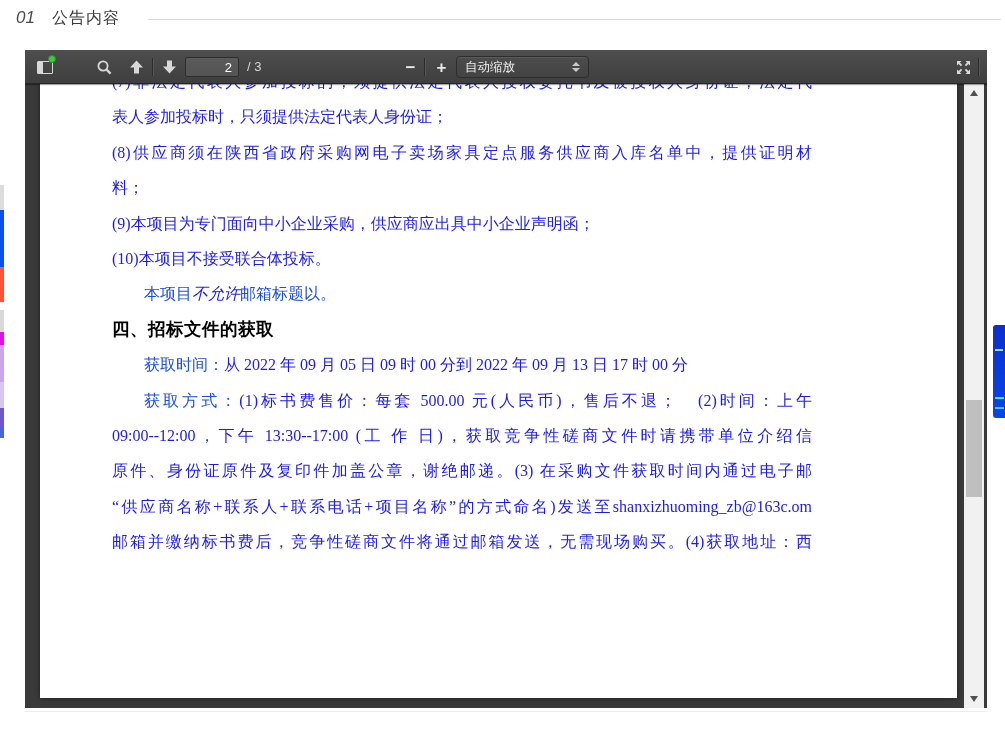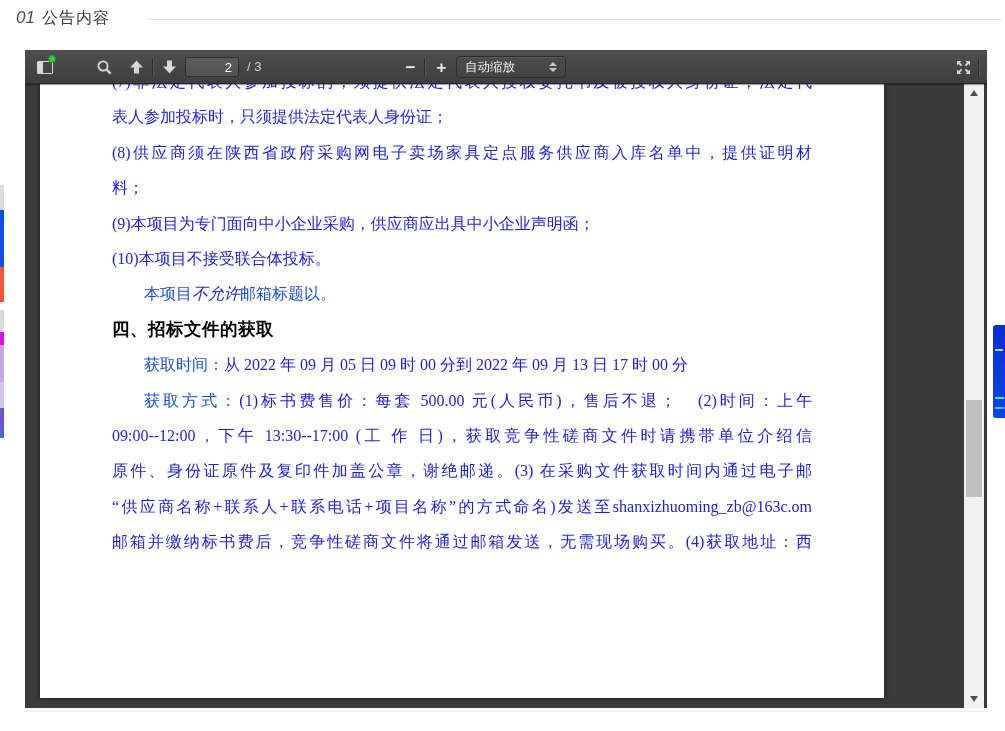--- a/index.html
+++ b/index.html
@@ -4,21 +4,21 @@
 <style>
   * { margin:0; padding:0; box-sizing:border-box; }
   html,body { width:1005px; height:731px; background:#fff; overflow:hidden;
               font-family:"Liberation Sans", sans-serif; position:relative; }
 
   
   .edge-strip { position:absolute; left:0; top:0; width:4px; height:731px; }
   .edge-seg { position:absolute; left:0; width:4px; }
 
   
-  .hdr { position:absolute; left:16px; top:8px; display:flex; align-items:baseline; gap:7px;
+  .hdr { position:absolute; left:16px; top:8px; display:flex; align-items:baseline; gap:17px;
          color:#3a3a3a; font-size:16px; }
   .hdr .num { font-style:italic; font-size:17px; color:#4a4a4a; }
   .hdr .ttl { letter-spacing:1px; }
   .hdr-rule { position:absolute; left:148px; top:19px; width:853px; height:1px; background:#d9d9d9; }
 
   
   .viewer { position:absolute; left:25px; top:50px; width:962px; height:658px;
             background:#3a3a3a; overflow:hidden; }
   .viewer-bottom-line { position:absolute; left:25px; top:711px; width:962px; height:1px; background:#ececec; }
 
@@ -32,42 +32,42 @@
 
   .page-input { position:absolute; left:160px; top:7px; width:54px; height:20px;
           background:linear-gradient(#5a5a5a,#545454); border:1px solid #2e2e2e; border-radius:2px;
           color:#fff; font-size:13px; text-align:right; padding-right:6px; outline:none; }
   .page-total { position:absolute; left:222px; top:0; height:34px; line-height:34px;
           color:#d6d6d6; font-size:13px; }
 
   .zoom-minus { left:372px; } .zoom-plus { left:403px; }
   .zoom-minus span, .zoom-plus span { color:#e8e8e8; font-size:17px; line-height:1; font-weight:bold; }
 
-  .zoom-select { position:absolute; left:431px; top:6px; width:110px; height:22px;
+  .zoom-select { position:absolute; left:431px; top:6px; width:133px; height:22px;
           background:linear-gradient(#4c4c4c,#434343); border:1px solid #2d2d2d; border-radius:4px;
           box-shadow:inset 0 1px 0 rgba(255,255,255,.08); cursor:pointer;
           display:flex; align-items:center; }
   .zoom-select .lbl { color:#f0f0f0; font-size:12.5px; padding-left:8px; flex:1; }
   .sel-arrows { width:16px; display:flex; flex-direction:column; align-items:center; gap:2px; margin-right:4px; }
   .sel-arrows i { display:block; width:0; height:0; border-left:4px solid transparent; border-right:4px solid transparent; }
   .sel-arrows .up { border-bottom:4px solid #c9c9c9; }
   .sel-arrows .dn { border-top:4px solid #c9c9c9; }
 
   .fullscreen-btn { left:925px; }
   .tsep-right { left:953px; }
 
   
   .sb-icon { position:relative; width:16px; height:13px; border:1.6px solid #d8d8d8; border-radius:1px; }
   .sb-icon::before { content:""; position:absolute; left:0; top:0; width:5px; height:100%; background:#d8d8d8; }
   .sb-dot { position:absolute; right:2px; top:1px; width:8px; height:8px; border-radius:50%;
             background:#3ecb3e; border:1px solid #2c8f2c; }
 
   
   .page-area { position:absolute; left:0; top:34px; width:962px; height:624px; }
-  .pdf-page { position:absolute; left:15px; top:0; width:844px; height:614px; background:#fff;
+  .pdf-page { position:absolute; left:15px; top:0; width:917px; height:614px; background:#fff;
               box-shadow:0 0 5px rgba(0,0,0,.55); overflow:hidden; }
   .doc { position:absolute; left:72px; top:-20px; width:700px;
          font-family:"Liberation Serif", serif; font-size:16px; color:#000; }
   .ln { height:35.4px; line-height:35.4px; white-space:nowrap; text-align:left; }
   .ln.full { white-space:normal; text-align:justify; text-align-last:justify;font-family:Liberation Serif, serif; }
   .ln.ind { text-indent:32px; }
   .bl { color:#1d1de0; }
   .bk { color:#1d4ed8; }
   .it { font-style:italic; }
   .head { font-weight:bold; font-size:17.5px; color:#000;

